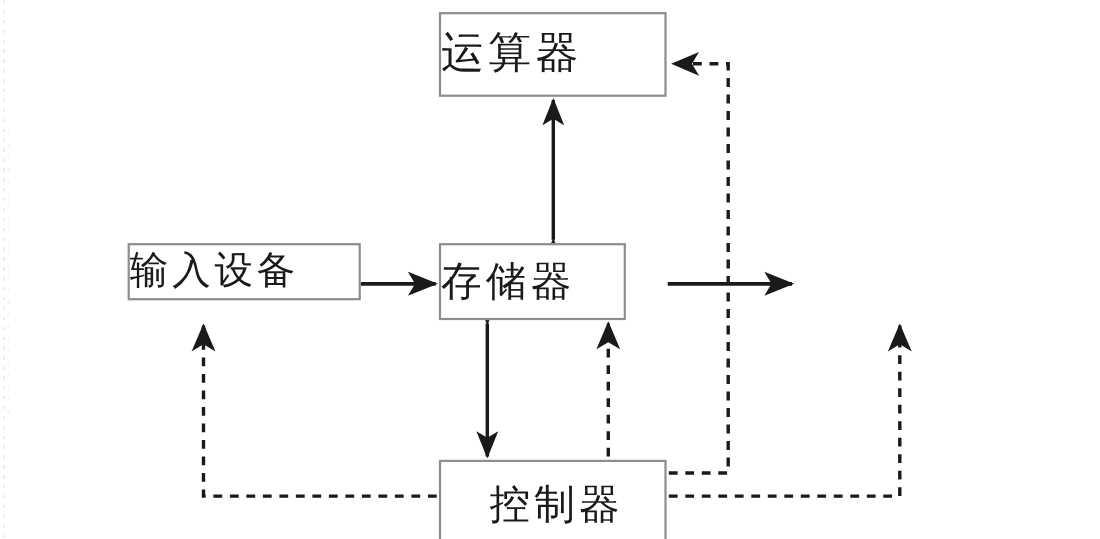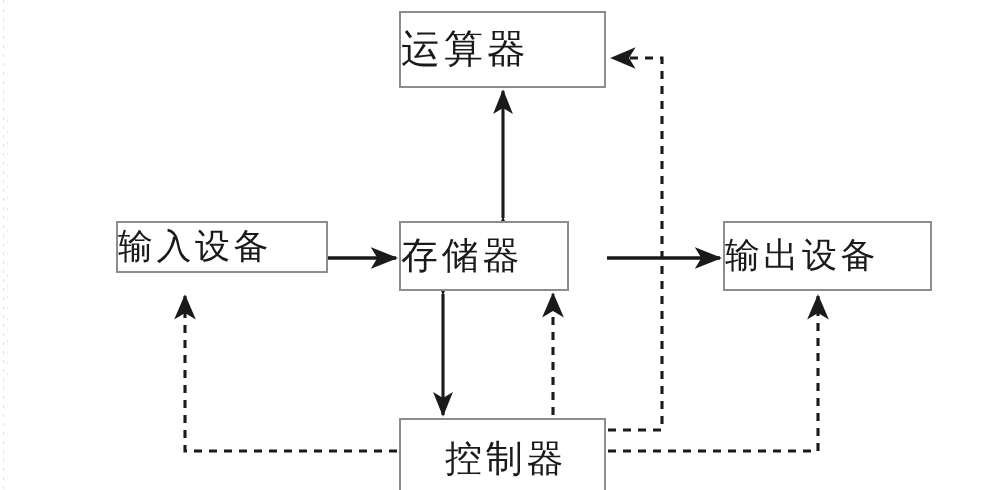--- a/index.html
+++ b/index.html
@@ -114,21 +114,18 @@
   </div>
 
   <div class="node" id="node-input">
     <span class="node-label">输入设备</span>
   </div>
 
   <div class="node" id="node-memory">
     <span class="node-label">存储器</span>
   </div>
 
-  <div class="node" id="node-output">
-    <span class="node-label">输出设备</span>
-  </div>
 
   <div class="node" id="node-control">
     <span class="node-label">控制器</span>
   </div>
 
 </div>
 
 </body></html>

